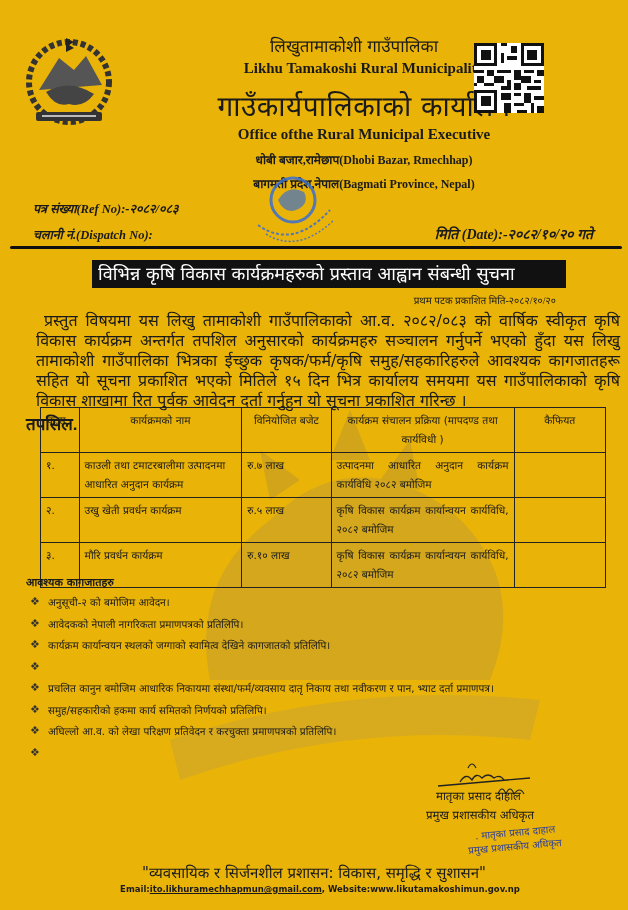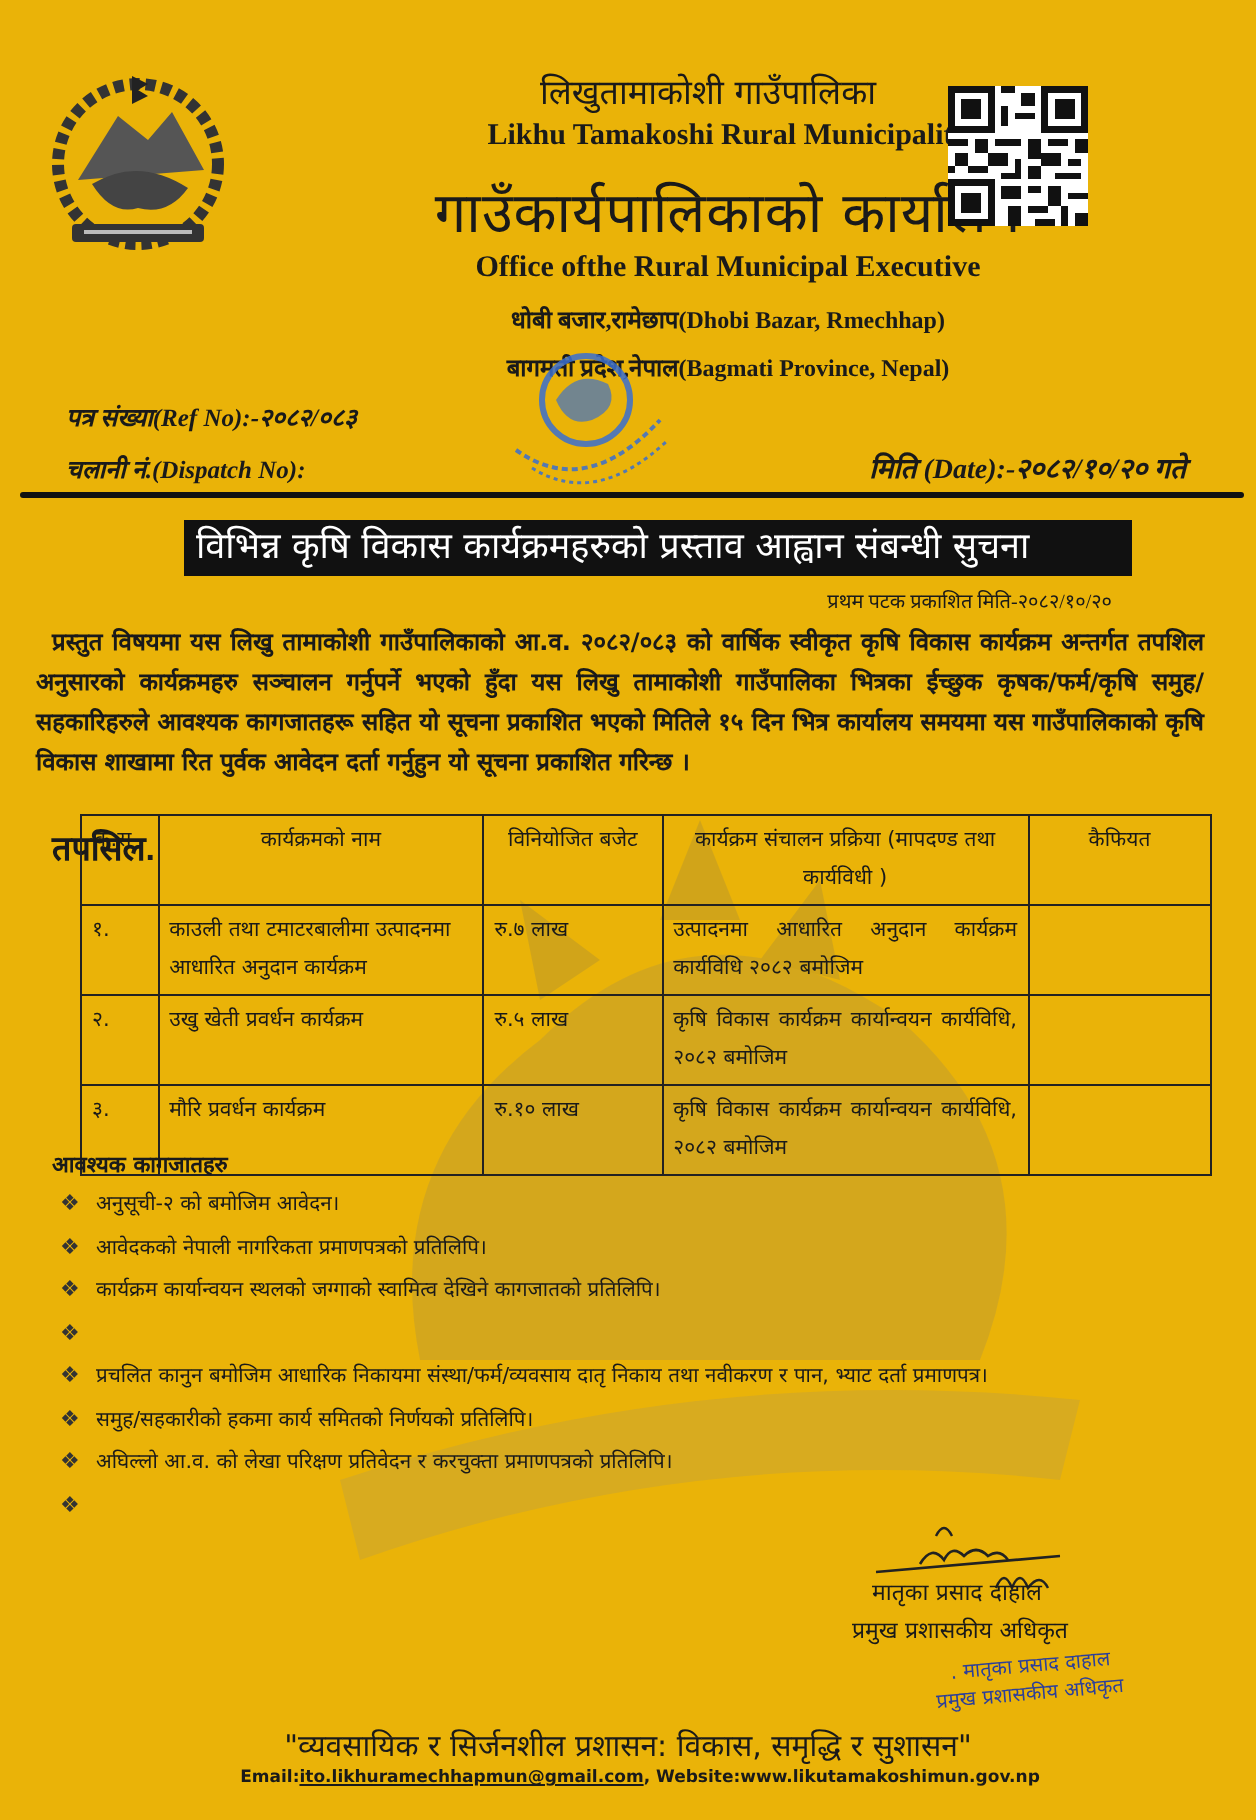--- a/index.html
+++ b/index.html
@@ -38,23 +38,23 @@
     .rule { position: absolute; left: 10px; top: 246px; width: 612px; height: 3px; background: #111; border-radius: 2px; }
 
     .title-bar {
       position: absolute; left: 92px; top: 260px; width: 474px; height: 28px;
       background: #111; color: #fff; font-size: 18px; font-family: "DejaVu Sans", sans-serif;
       line-height: 28px; padding-left: 6px; white-space: nowrap; overflow: hidden;
     }
     .published { position: absolute; right: 72px; top: 293px; font-size: 10px; font-family: Liberation Serif, serif; }
 
     .para {
-      position: absolute; left: 18px; top: 311px; width: 584px;
-      font-size: 12px; line-height: 20px; font-family: "DejaVu Sans", sans-serif;
-      text-align: justify; text-indent: 8px; font-weight: bold;
+      position: absolute; left: 36px; top: 311px; width: 584px;
+      font-size: 16px; line-height: 20px; font-family: "DejaVu Sans", sans-serif;
+      text-align: justify; text-indent: 8px;
     }
     .tapsil { position: absolute; left: 26px; top: 412px; font-size: 17px; font-weight: bold; font-family: Liberation Sans, sans-serif; }
 
     table.prog {
       position: absolute; left: 40px; top: 407px; width: 566px;
       border-collapse: collapse; font-size: 10.5px; font-family: "DejaVu Sans", sans-serif;
       background: transparent;
     }
     table.prog th, table.prog td { border: 1px solid #222; vertical-align: top; padding: 3px 5px; line-height: 19px; }
     table.prog th { font-weight: normal; text-align: center; height: 44px; }

